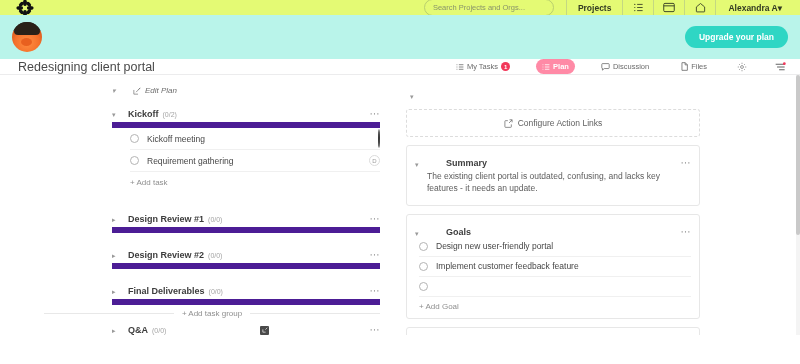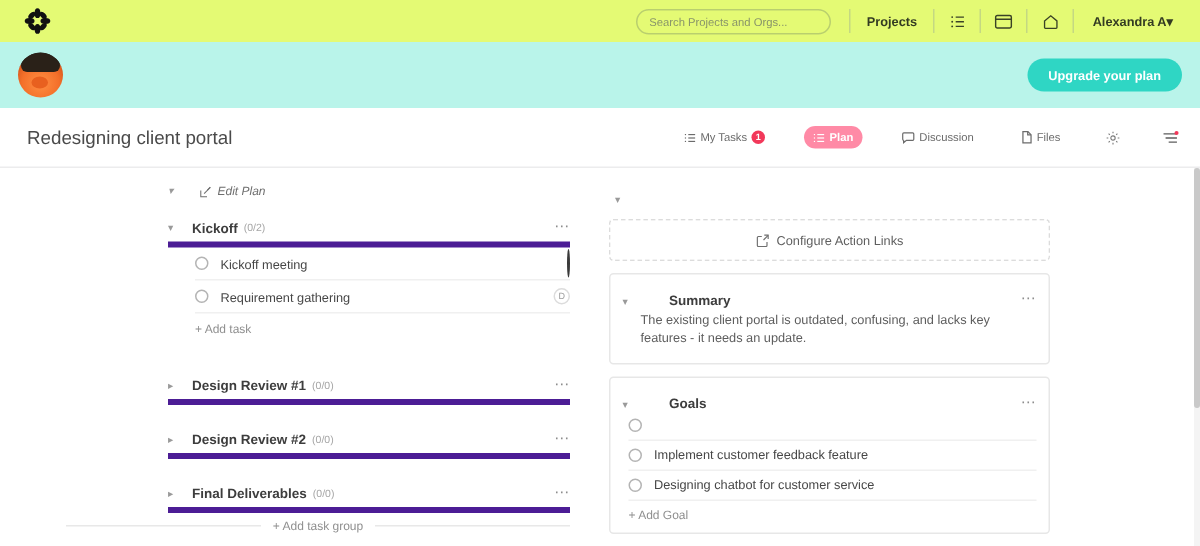--- a/index.html
+++ b/index.html
@@ -6,21 +6,21 @@
   html, body {
     width: 800px; height: 364px;
     font-family: "Liberation Sans", sans-serif;
     background: #ffffff;
     overflow: hidden;
     -webkit-font-smoothing: antialiased;
   }
 
   
   .topnav {
-    height: 28px;
+    height: 15px;
     background: #e4fa74;
     display: flex;
     align-items: center;
     padding: 0 8px 0 14px;
     position: relative;
   }
   .logo { width: 22px; height: 22px; display: flex; align-items: center; justify-content: center; }
   .nav-right {
     margin-left: auto;
     display: flex;
@@ -100,21 +100,21 @@
     border-radius: 11px;
     height: 22px;
     padding: 0 14px;
     cursor: pointer;
     font-family: "Liberation Sans", sans-serif;
     white-space: nowrap;
   }
 
   
   .proj-header {
-    height: 40px;
+    height: 16px;
     background: #ffffff;
     border-bottom: 1px solid #ececed;
     display: flex;
     align-items: center;
     padding: 0 10px 0 18px;
   }
   .proj-title { font-size: 12.5px; color: #4a4a4a; }
   .proj-tools { margin-left: auto; display: flex; align-items: center; gap: 20px; }
   .tool {
     display: flex; align-items: center; gap: 3px;
@@ -168,21 +168,21 @@
     font-size: 8px; color: #6e6e6e;
     padding: 3px 7px; border-radius: 3px;
     cursor: pointer;
   }
 
   
   .tg { padding-left: 112px; padding-right: 18px; }
   .tg-head {
     display: flex; align-items: center;
     height: 22px;
-    border-bottom: 4px solid #4c1d95;
+    border-bottom: 6px solid #4c1d95;
   }
   .tg-name { font-size: 9px; font-weight: bold; color: #3d3d3d; margin-left: 8px; }
   .tg-count { font-size: 7px; color: #a5a5a5; margin-left: 4px; }
   .tg-dots { margin-left: auto; color: #8d8d8d; font-size: 10px; letter-spacing: 0.5px; cursor: pointer; line-height: 1; }
   .tg-edit-icon {
     margin-left: auto; margin-right: 6px; width: 9px; height: 9px;
     background: #4a4a4a; border-radius: 1px; cursor: pointer;
     display: flex; align-items: center; justify-content: center;
   }
 
@@ -519,28 +519,28 @@
 
       <div class="card">
         <div class="card-head">
           <span class="caret">▾</span>
           <span class="card-title">Goals</span>
           <span class="card-dots">⋯</span>
         </div>
 
         <div class="goal-row">
           <span class="radio"></span>
+          <span class="goal-name">Design new user-friendly portal</span>
         </div>
         <div class="goal-row">
           <span class="radio"></span>
           <span class="goal-name">Implement customer feedback feature</span>
         </div>
         <div class="goal-row">
           <span class="radio"></span>
-          <span class="goal-name">Designing chatbot for customer service</span>
         </div>
 
         <div class="add-goal">+ Add Goal</div>
       </div>
 
       <div class="card">
         <div class="card-head">
 
           <span class="card-title">Collaborators</span>
         </div>

